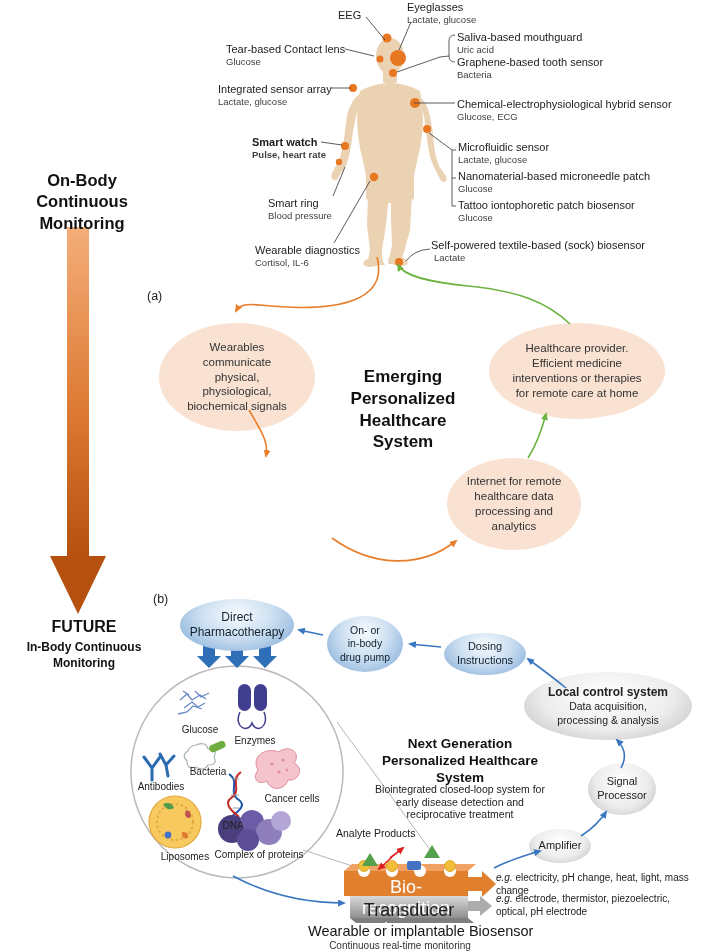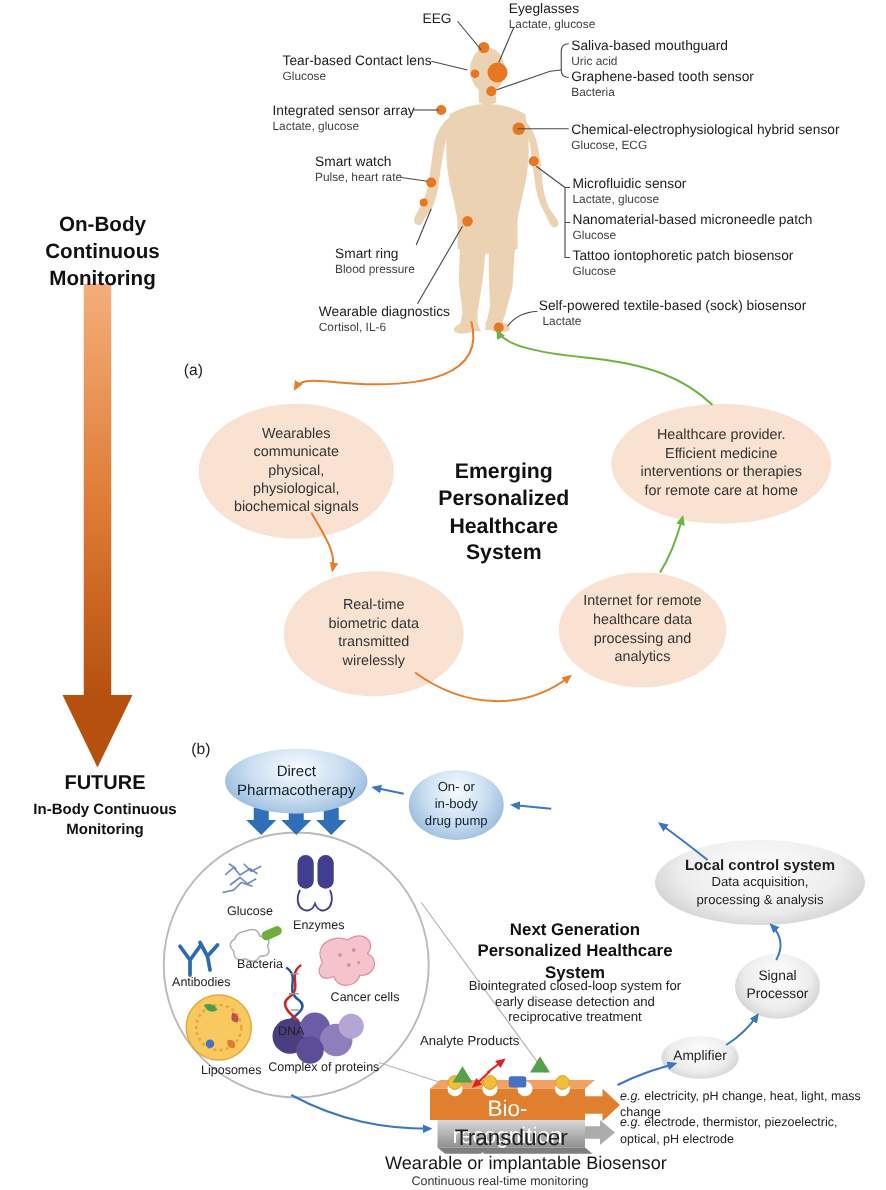--- a/index.html
+++ b/index.html
@@ -173,21 +173,21 @@
     <div class="sl-sub">Lactate, glucose</div>
   </div>
   <div class="sl" style="left:226px;top:43px;">
     <div class="sl-title">Tear-based Contact lens</div>
     <div class="sl-sub">Glucose</div>
   </div>
   <div class="sl" style="left:218px;top:83px;">
     <div class="sl-title">Integrated sensor array</div>
     <div class="sl-sub">Lactate, glucose</div>
   </div>
-  <div class="sl" style="left:252px;top:124px;">
+  <div class="sl" style="left:252px;top:136px;font-weight:bold;">
     <div class="sl-title">Smart watch</div>
     <div class="sl-sub">Pulse, heart rate</div>
   </div>
   <div class="sl" style="left:268px;top:197px;">
     <div class="sl-title">Smart ring</div>
     <div class="sl-sub">Blood pressure</div>
   </div>
   <div class="sl" style="left:255px;top:244px;">
     <div class="sl-title">Wearable diagnostics</div>
     <div class="sl-sub">Cortisol, IL-6</div>
@@ -228,45 +228,43 @@
 physical,
 physiological,
 biochemical signals</span>
   </div>
   <div class="ell peach" style="left:489px;top:323px;width:176px;height:96px;">
     <span class="pre">Healthcare provider.
 Efficient medicine
 interventions or therapies
 for remote care at home</span>
   </div>
-  <div class="ell peach" style="left:227px;top:457px;width:144px;height:100px;">
-    <span class="pre">Real-time
-biometric data
-transmitted
-wirelessly</span>
-  </div>
   <div class="ell peach" style="left:447px;top:458px;width:134px;height:92px;">
     <span class="pre">Internet for remote
 healthcare data
 processing and
 analytics</span>
   </div>
   <div class="abs h-bold pre" style="left:323px;top:366px;width:160px;font-size:17px;line-height:1.28;">Emerging
 Personalized
 Healthcare
 System</div>
 
   <div class="ell blue" style="left:180px;top:599px;width:114px;height:52px;font-size:12px;">
     <span class="pre">Direct
 Pharmacotherapy</span>
   </div>
   <div class="ell blue" style="left:327px;top:616px;width:76px;height:56px;font-size:10.5px;">
     <span class="pre">On- or
 in-body
 drug pump</span>
+  </div>
+  <div class="ell blue" style="left:444px;top:633px;width:82px;height:42px;">
+    <span class="pre">Dosing
+Instructions</span>
   </div>
   <div class="ell gray" style="left:524px;top:672px;width:168px;height:68px;">
     <span style="font-weight:bold;font-size:12px;">Local control system</span>
     <span class="pre" style="font-size:10.5px;">Data acquisition,
 processing &amp; analysis</span>
   </div>
   <div class="ell gray" style="left:588px;top:763px;width:68px;height:52px;">
     <span class="pre">Signal
 Processor</span>
   </div>

